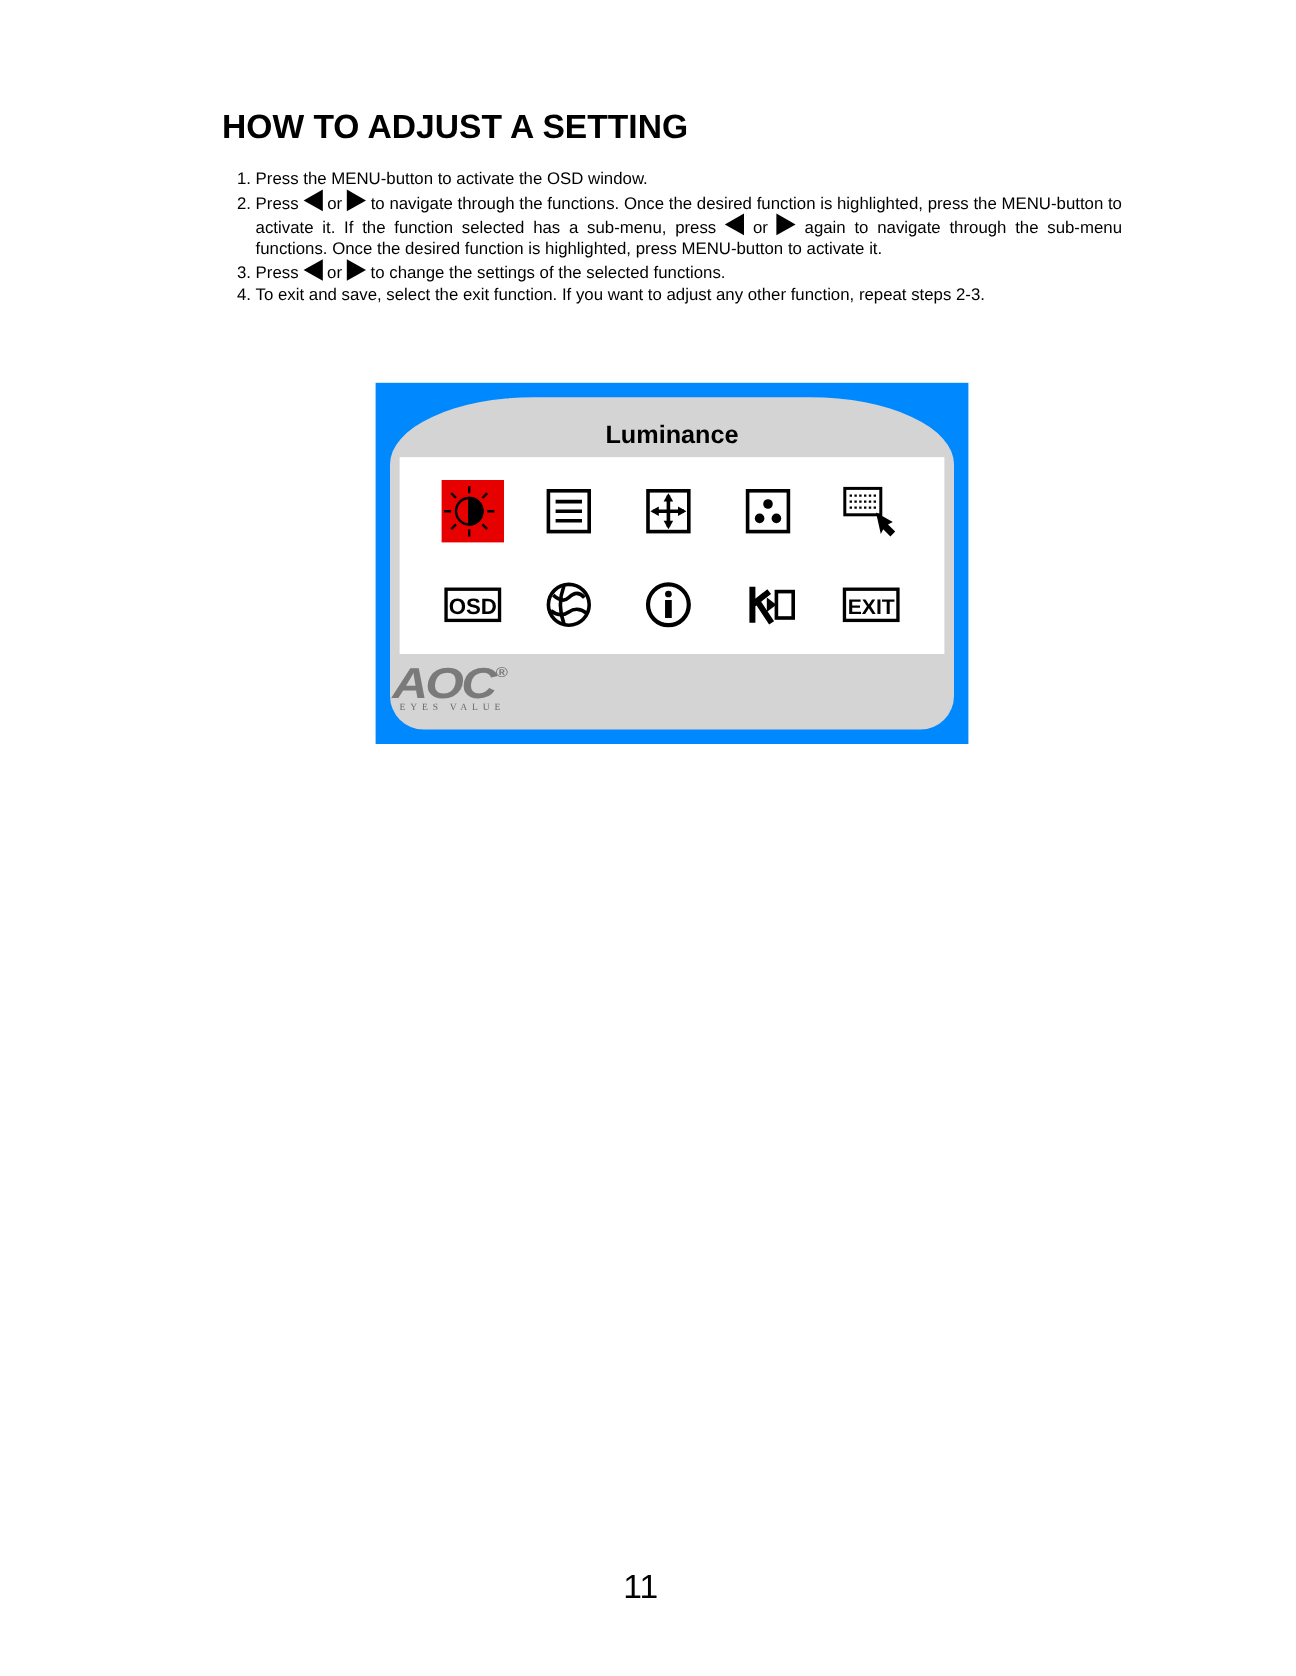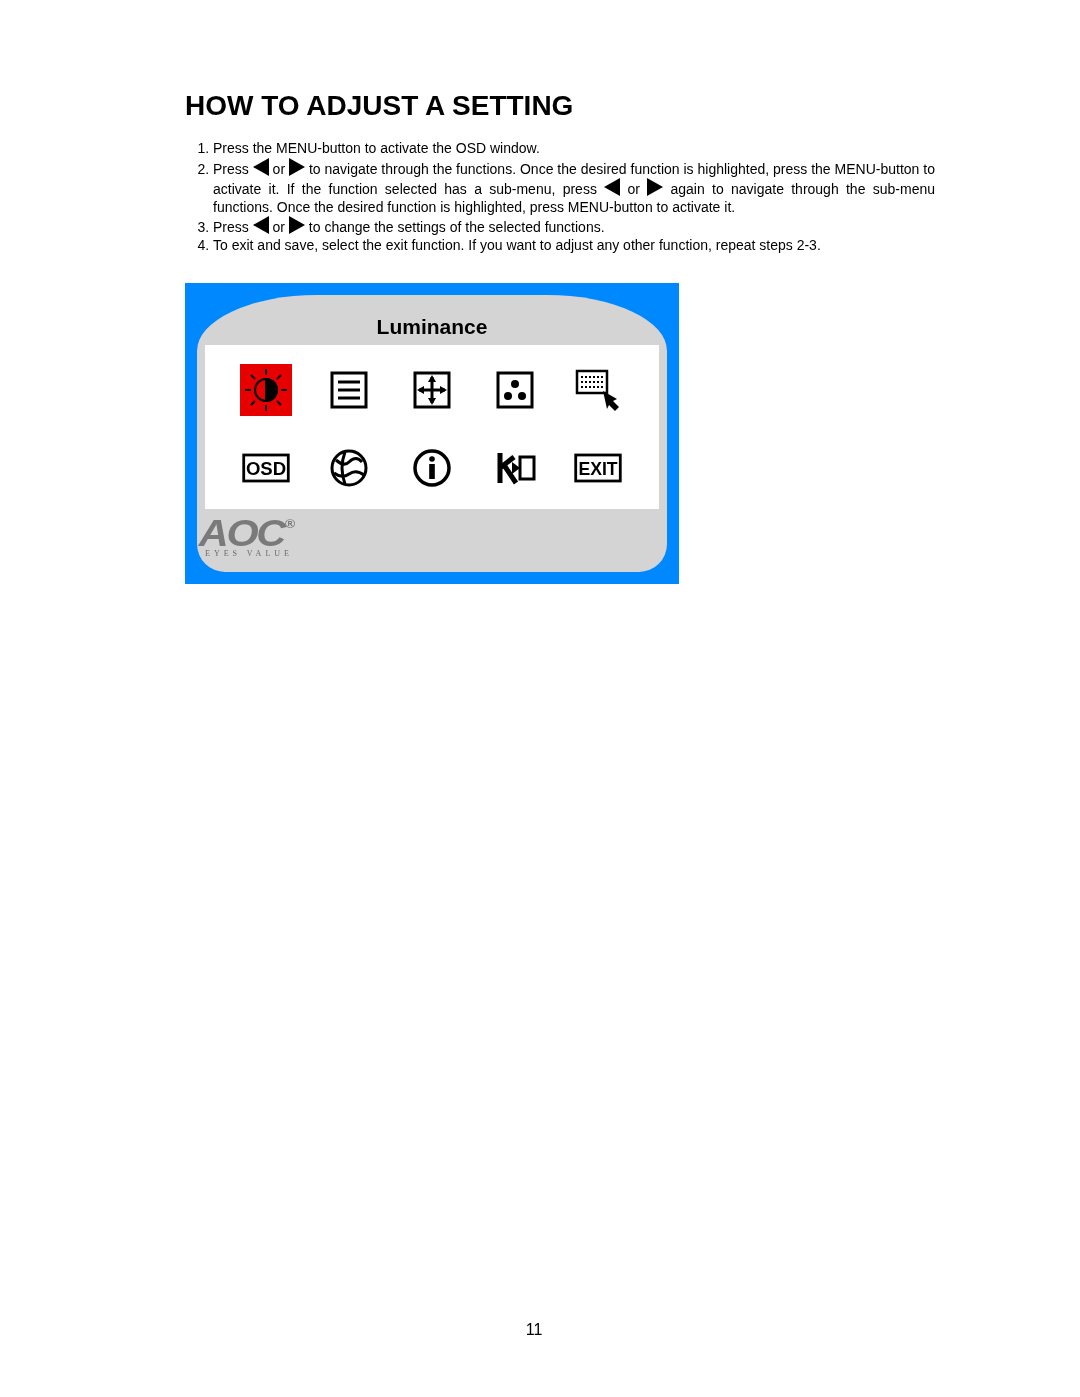--- a/index.html
+++ b/index.html
@@ -39,23 +39,23 @@
     border-top: 9px solid transparent;
     border-bottom: 9px solid transparent;
     border-right: 16px solid #000;
   }
   .tri-right {
     border-top: 9px solid transparent;
     border-bottom: 9px solid transparent;
     border-left: 16px solid #000;
   }
   .figure-wrap {
-    margin-top: 29px;
+    margin-top: 65px;
     display: flex;
-    flex-direction: row;
+    flex-direction: column;
     align-items: center;
   }
   .osd-frame {
     width: 494px;
     background: #0088ff;
     padding: 12px;
     box-sizing: border-box;
   }
   .osd-inner {
     background: #d4d4d4;
@@ -78,21 +78,20 @@
     background: #fff;
     border-radius: 0;
     justify-items: center;
     align-items: center;
   }
   .icon-cell {
     width: 52px;
     height: 52px;
     display: flex;
     align-items: center;
-    justify-content: center;
   }
   .icon-cell.selected {
     background: #e60000;
   }
   .icon-cell svg { display:block; }
   .osd-logo {
     text-align: left;
     padding: 4px 0 6px 0;
   }
   .osd-logo .brand {
@@ -115,21 +114,21 @@
   }
   .caption {
     font-size: 21px;
     margin-top: 12px;
   }
   .page-num {
     position: absolute;
     bottom: 58px;
     left: 0; right: 12px;
     text-align: center;
-    font-size: 16px;
+    font-size: 28px;
   }
 </style>
 </head>
 <body>
 
 <div class="page">
   <h2>HOW TO ADJUST A SETTING</h2>
 
   <ol class="steps">
     <li><span>Press the MENU-button to activate the OSD window.</span></li>

